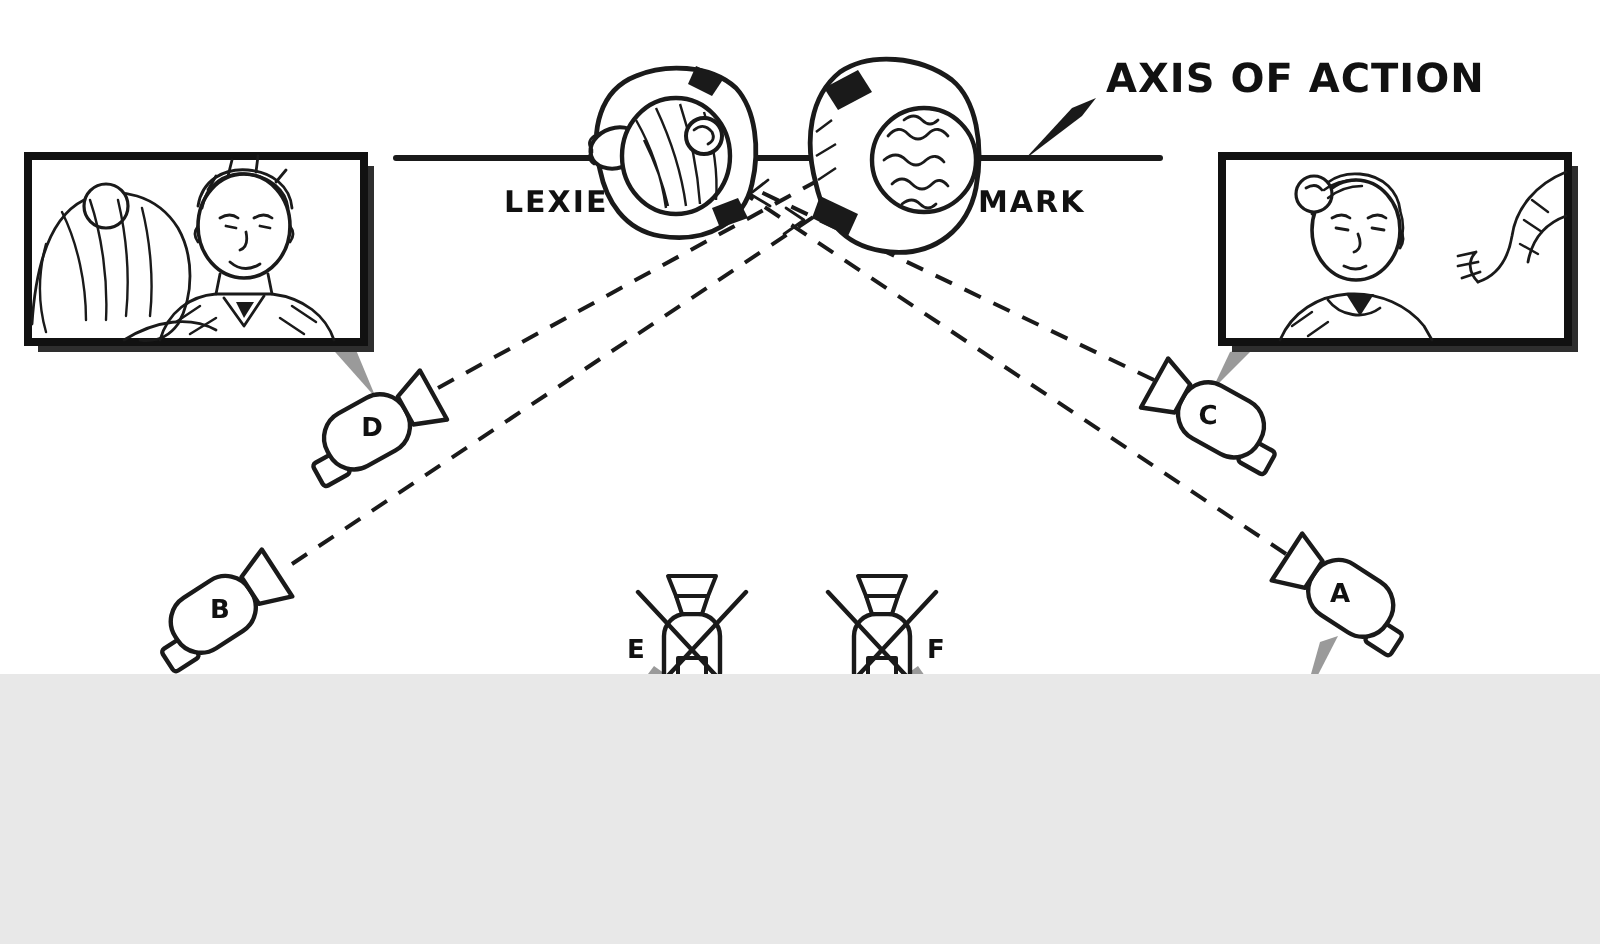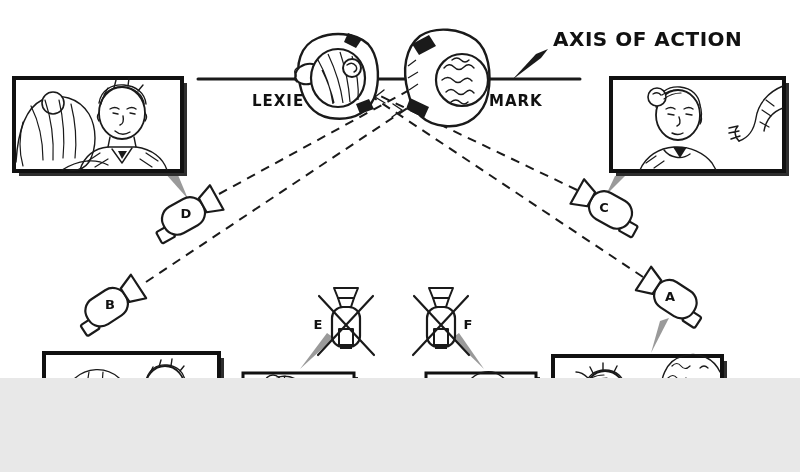--- a/index.html
+++ b/index.html
@@ -1,16 +1,16 @@
 <!DOCTYPE html>
 <html><head>
 <meta charset="utf-8">
 <style>
   html,body{margin:0;padding:0;background:#e8e8e8;}
-  .stage{position:relative;width:800px;height:378px;background:#ffffff;overflow:hidden;
+  .stage{position:relative;width:800px;height:337px;background:#ffffff;overflow:hidden;
          font-family:"DejaVu Sans",sans-serif;}
   svg{position:absolute;left:0;top:0;}
   .ink{stroke:#1a1a1a;fill:none;stroke-linecap:round;stroke-linejoin:round;}
   .fillwhite{fill:#ffffff;}
   .fillink{fill:#1a1a1a;stroke:none;}
   .title-text{font:700 20px "DejaVu Sans",sans-serif;letter-spacing:.5px;fill:#111;}
   .subject-text{font:700 15px "DejaVu Sans",sans-serif;letter-spacing:1px;fill:#111;}
   .cam-letter{font:700 13px "DejaVu Sans",sans-serif;fill:#111;text-anchor:middle;}
   .frame-main{fill:#ffffff;stroke:#111;stroke-width:4;}
   .frame-main-sm{fill:#ffffff;stroke:#111;stroke-width:3;}

